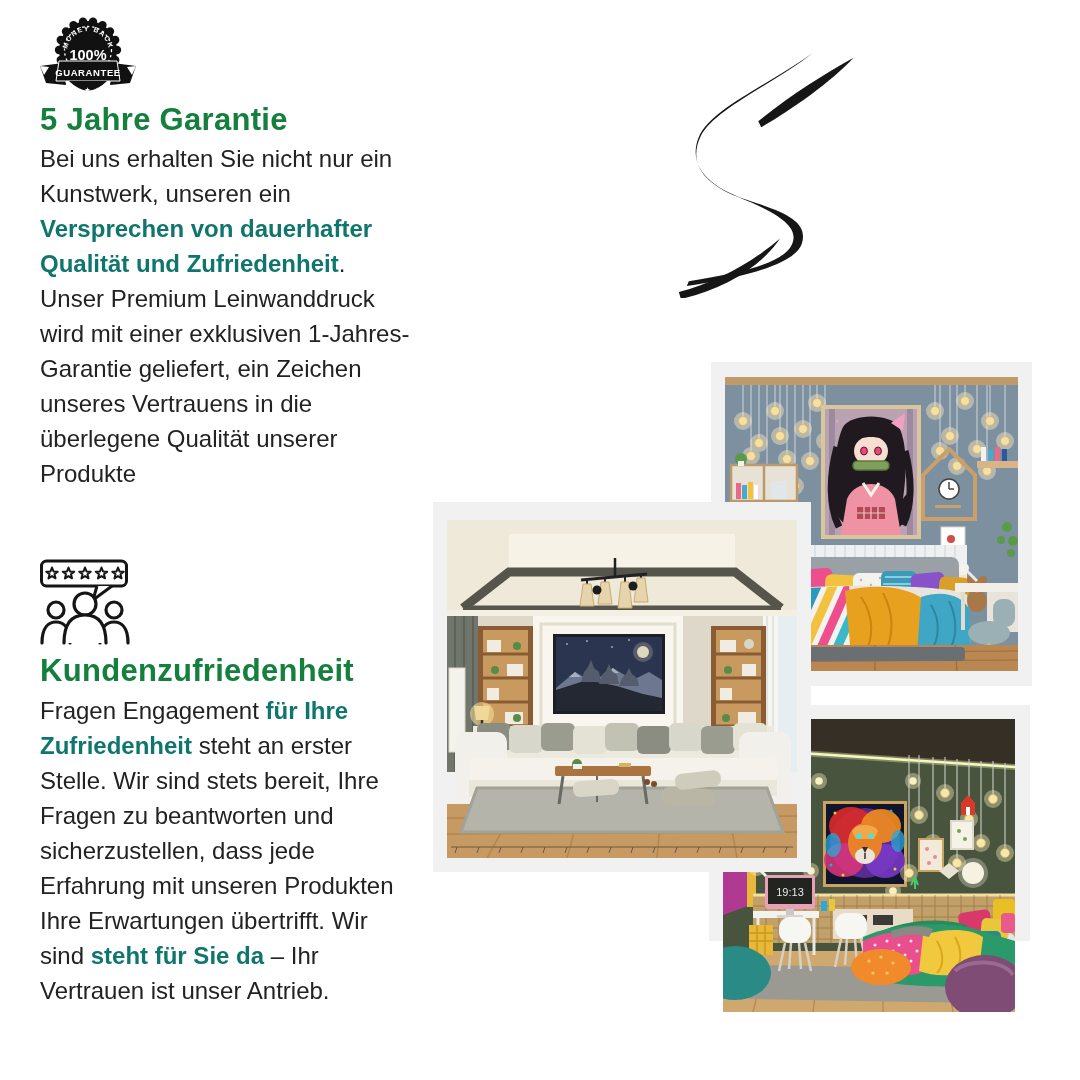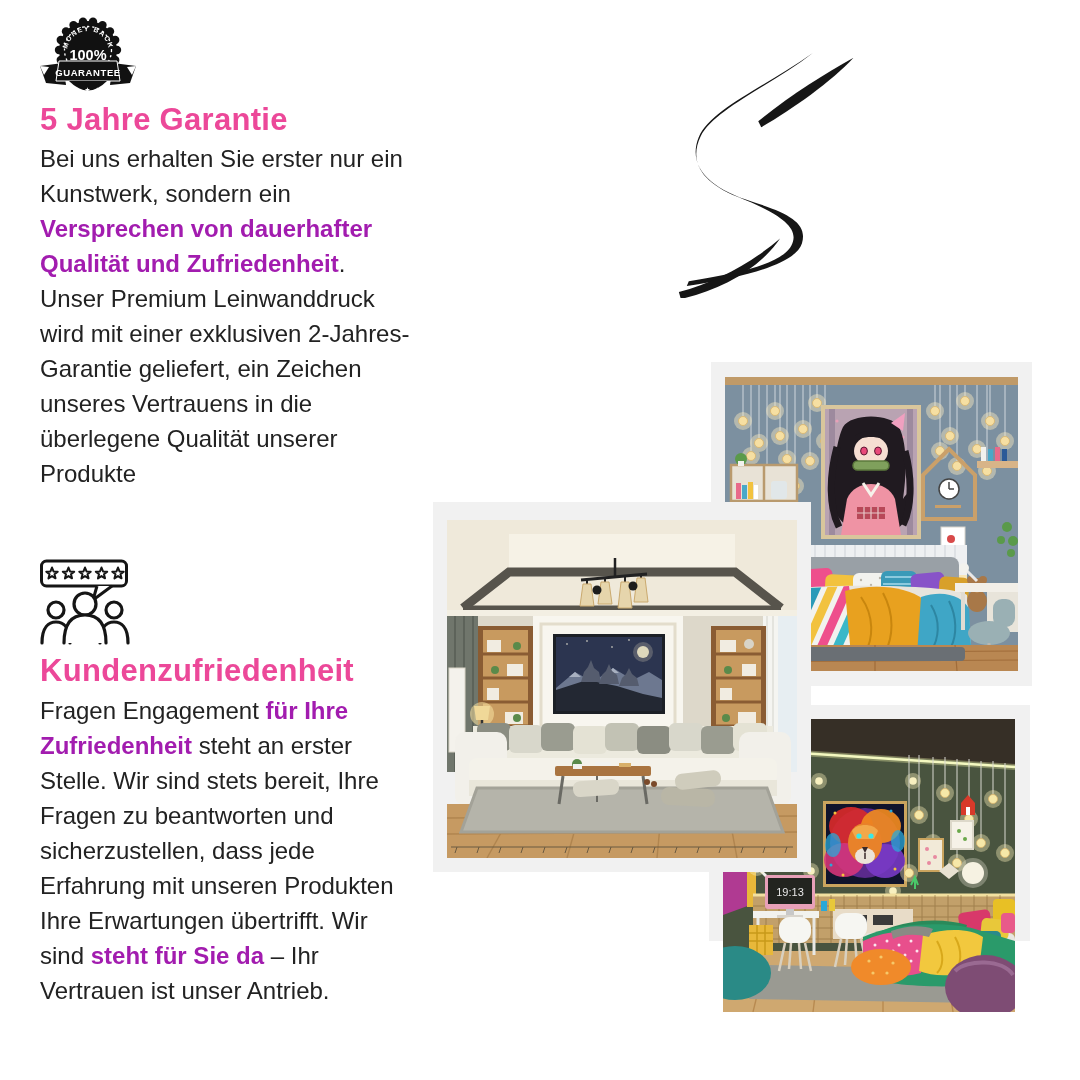--- a/index.html
+++ b/index.html
@@ -1,21 +1,21 @@
 <!DOCTYPE html>
 <html><head>
 <meta charset="utf-8">
 <style>
   html,body{margin:0;padding:0;background:#ffffff;}
   #canvas{position:relative;width:1080px;height:1080px;background:#ffffff;overflow:hidden;
           font-family:"Liberation Sans",sans-serif;color:#1f1f1f;}
   .heading{position:absolute;left:40px;font-size:31px;font-weight:800;letter-spacing:.3px;
-           color:#ec4899;line-height:38px;white-space:nowrap;}
+           color:#15803d;line-height:38px;white-space:nowrap;}
   .para{position:absolute;left:40px;width:372px;font-size:24px;line-height:35px;color:#222222;}
-  .para b{font-weight:700;color:#a21caf;}
+  .para b{font-weight:700;color:#0f766e;}
   #guarantee-heading{top:101px;}
   #guarantee-para{top:141px;}
   #satisfaction-heading{top:652px;}
   #satisfaction-para{top:693px;}
   #badge-svg{position:absolute;left:36px;top:16px;width:104px;height:84px;}
   #reviews-svg{position:absolute;left:38px;top:553px;width:94px;height:97px;}
   #logo-svg{position:absolute;left:640px;top:40px;width:300px;height:258px;}
   #brand-name{position:absolute;left:640px;top:300px;width:234px;text-align:center;
               font-family:"Liberation Serif",serif;font-size:24px;letter-spacing:8px;
               text-indent:8px;color:#161616;}
@@ -72,21 +72,21 @@
     <text x="52" y="44" text-anchor="middle" font-size="14.5" font-weight="800" fill="#ffffff">100%</text>
     <g>
       <polygon points="23,45 81,45 84,65 20,65" fill="#111111" stroke="#ffffff" stroke-width="1"></polygon>
       <text x="52" y="59.5" text-anchor="middle" font-size="9.5" font-weight="800" fill="#ffffff" letter-spacing=".6">GUARANTEE</text>
     </g>
     <path d="M33,65 Q52,84 71,65 Z" fill="#111111"></path>
     <text x="52" y="76" text-anchor="middle" font-size="6.5" fill="#ffffff" letter-spacing="1">★ ★ ★</text>
   </svg>
 
   <div class="heading" id="guarantee-heading">5 Jahre Garantie</div>
-  <div class="para" id="guarantee-para"><span>Bei uns erhalten Sie erster nur ein Kunstwerk, sondern ein </span><b>Versprechen von dauerhafter Qualität und Zufriedenheit</b><span>. Unser Premium Leinwanddruck wird mit einer exklusiven 2-Jahres-Garantie geliefert, ein Zeichen unseres Vertrauens in die überlegene Qualität unserer Produkte</span></div>
+  <div class="para" id="guarantee-para"><span>Bei uns erhalten Sie nicht nur ein Kunstwerk, unseren ein </span><b>Versprechen von dauerhafter Qualität und Zufriedenheit</b><span>. Unser Premium Leinwanddruck wird mit einer exklusiven 1-Jahres-Garantie geliefert, ein Zeichen unseres Vertrauens in die überlegene Qualität unserer Produkte</span></div>
 
   <svg id="reviews-svg" viewBox="0 0 94 97">
     <defs>
       <path id="star" d="M0,-6 L1.53,-2.1 L5.71,-1.85 L2.47,0.8 L3.53,4.85 L0,2.6 L-3.53,4.85 L-2.47,0.8 L-5.71,-1.85 L-1.53,-2.1 Z"></path>
     </defs>
     <g>
       <rect x="3.5" y="8" width="85" height="25" rx="5" fill="#ffffff" stroke="#151515" stroke-width="3"></rect>
       <g fill="none" stroke="#151515" stroke-width="2" stroke-linejoin="round">
         <use href="#star" x="14" y="20.5"></use>
           <use href="#star" x="30.5" y="20.5"></use>

